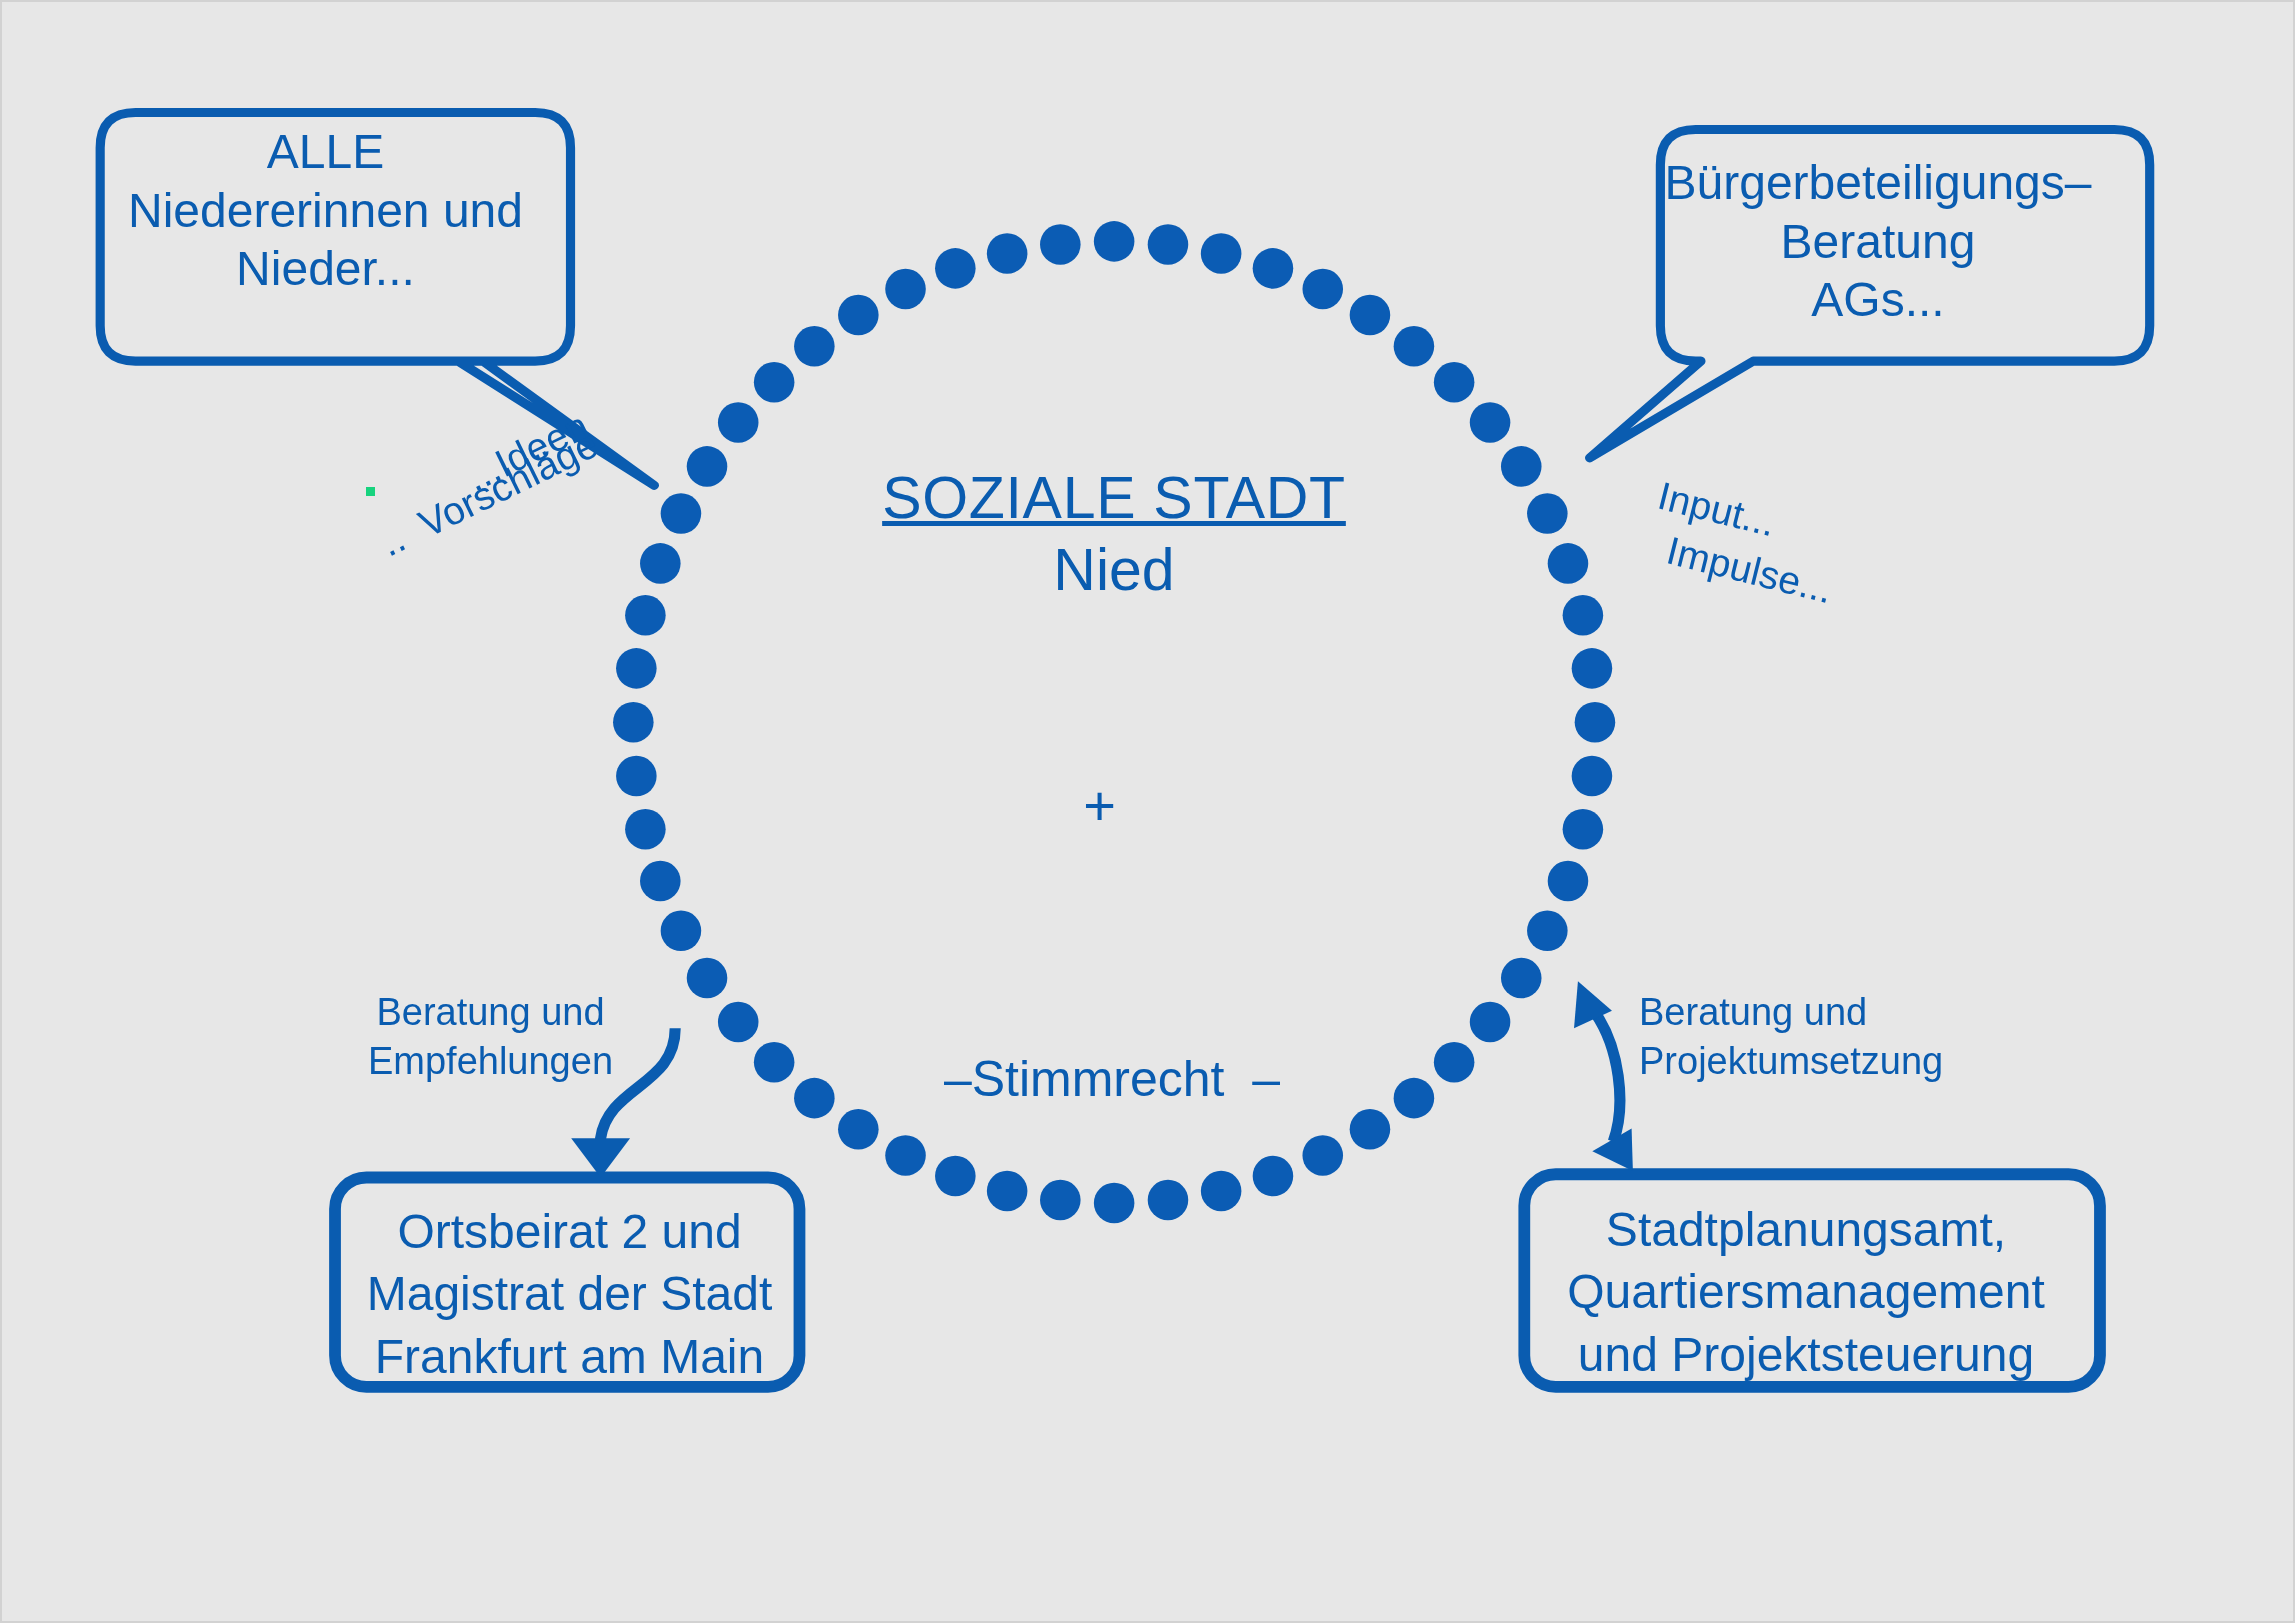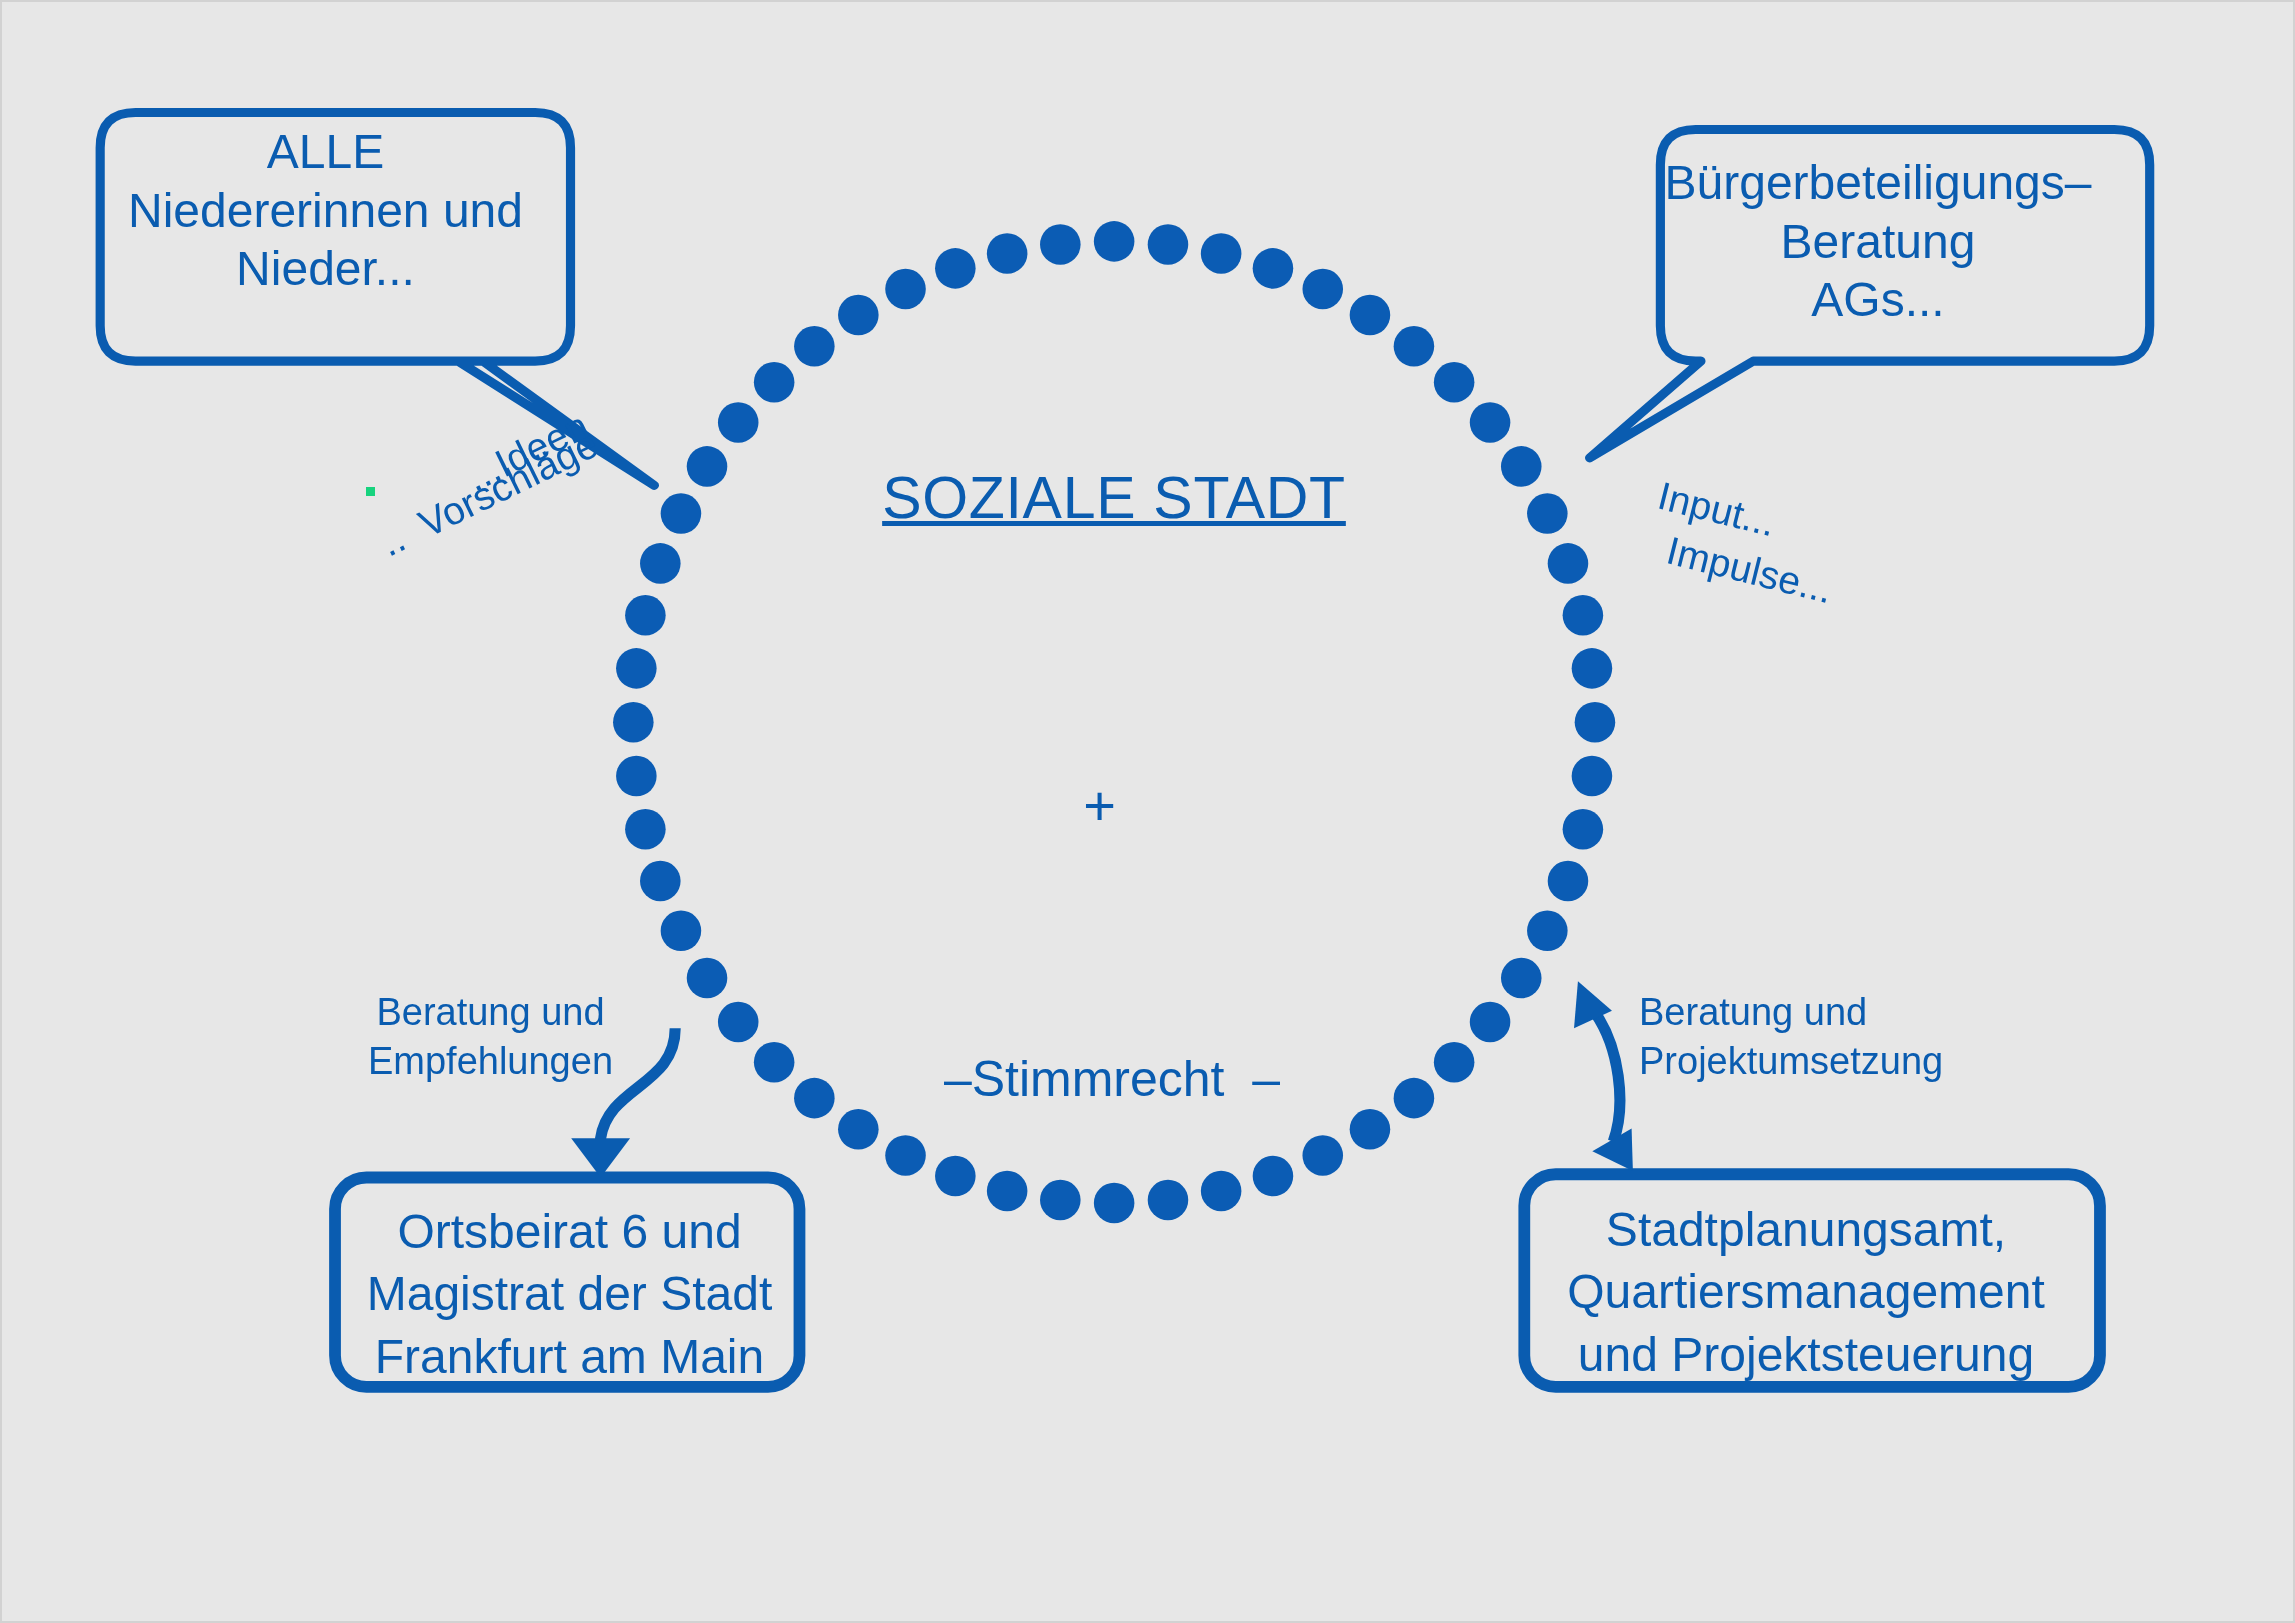--- a/index.html
+++ b/index.html
@@ -303,28 +303,29 @@
 Niedererinnen und
 Nieder...</div>
 
   <div class="txt" id="bubble-right-text">Bürgerbeteiligungs–
 Beratung
 AGs...</div>
 
 
   <div class="txt" id="soziale-stadt">SOZIALE STADT</div>
 
+  <div class="txt" id="nied">Nied</div>
 
 
   <div class="txt" id="plus-sign">+</div>
 
 
   <div class="txt" id="stimmrecht">–Stimmrecht  –</div>
 
-  <div class="txt" id="box-left-text">Ortsbeirat 6 und
+  <div class="txt" id="box-left-text">Ortsbeirat 2 und
 Magistrat der Stadt
 Frankfurt am Main</div>
 
   <div class="txt" id="box-right-text">Stadtplanungsamt,
 Quartiersmanagement
 und Projektsteuerung</div>
 
   <div class="rot" id="ann-ideen">...Ideen</div>
 
   <div class="rot" id="ann-vorschlaege">..  Vorschläge</div>

